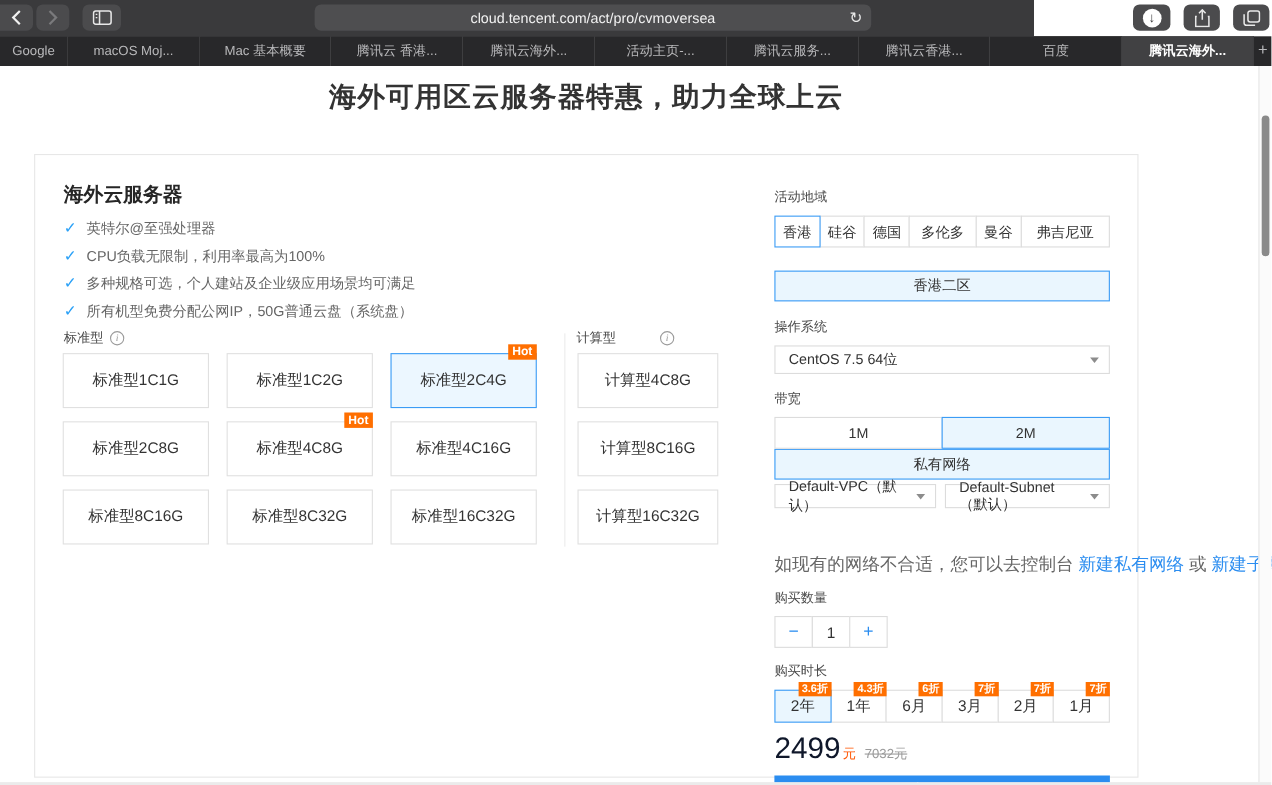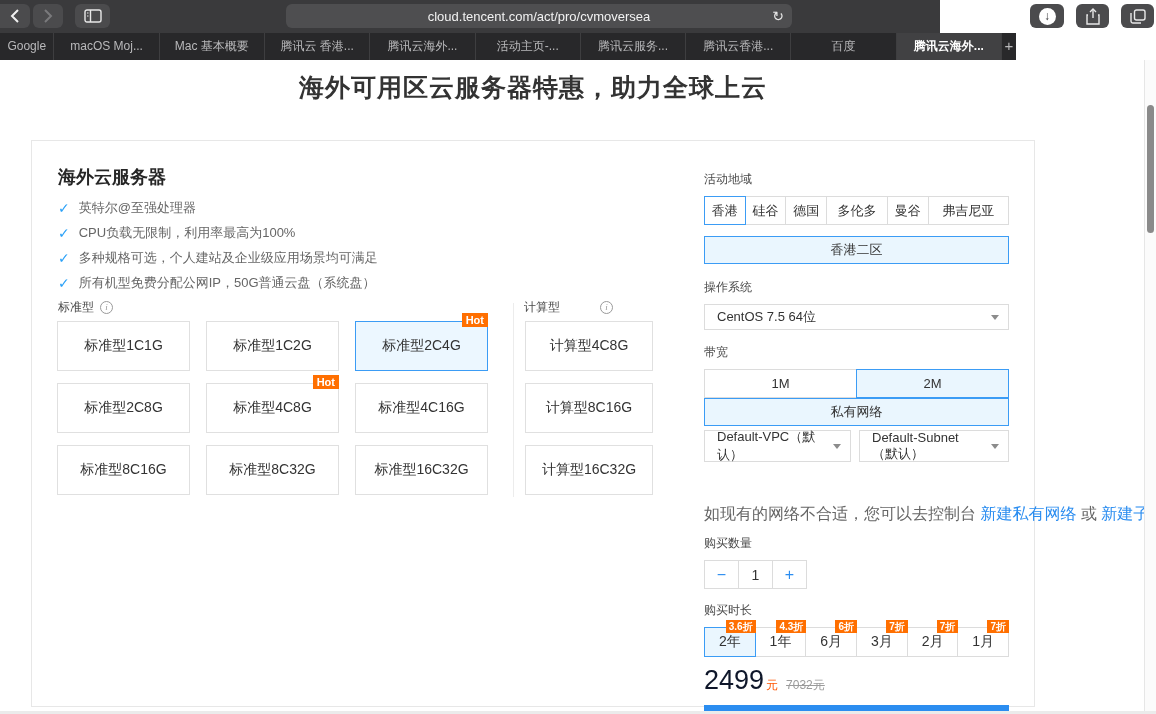--- a/index.html
+++ b/index.html
@@ -18,21 +18,21 @@
                 border-radius:6px; color:#f2f2f2; font-size:13px; display:flex; align-items:center;
                 justify-content:center; }
   .addressbar .reload { position:absolute; right:8px; top:0; height:24px; line-height:24px;
                 color:#e8e8e8; font-size:14px; }
   #btn-download { left:1030px; width:34px; }
   #btn-download .circle { width:17px; height:17px; background:#fff; border-radius:50%; color:#353537;
                 font-size:12px; font-weight:bold; line-height:17px; text-align:center; }
   #btn-share { left:1076px; width:33px; }
   #btn-tabs { left:1121px; width:33px; }
 
-  .tabbar { position:absolute; left:0; top:33px; width:1016px; height:27px; background:#28282a;
+  .tabbar { position:absolute; left:0; top:33px; width:1156px; height:27px; background:#28282a;
             display:flex; }
   .tab { width:120px; height:27px; line-height:27px; text-align:center; font-size:12px; color:#b9b9bb;
          background:#28282a; border-right:1px solid #3e3e40; overflow:hidden; white-space:nowrap; }
   .tab:first-child { width:62px; }
   .tab.active { background:#414143; color:#ffffff; font-weight:bold; }
   .newtab { width:16px; height:27px; line-height:25px; text-align:center; color:#b9b9bb; font-size:15px; }
 
   
   .pagearea { position:absolute; left:0; top:60px; width:1156px; height:654px; background:#fff; }
   .bottom-strip { position:absolute; left:0; bottom:0; width:1156px; height:3px; background:#ebebeb; }
@@ -77,30 +77,30 @@
   .panel .lbl { font-size:12px; color:#4a4a4a; margin-bottom:8px; }
   .segrow { display:flex; position:relative; }
   .seg { position:relative; border:1px solid #dcdcdc; background:#fff; height:29px; font-size:13px;
          color:#333; display:flex; align-items:center; justify-content:center; }
   .seg + .seg { margin-left:-1px; }
   .seg.selected { border-color:#3b9cf5; z-index:2; }
   .seg.selected.fill { background:#eaf6fe; }
 
   .wide-option { height:28px; border:1px solid #3b9cf5; background:#eaf6fe; font-size:13px; color:#333;
                  display:flex; align-items:center; justify-content:center; }
-  .mt11 { margin-top:11px; } .mt15 { margin-top:15px; } .mt14 { margin-top:14px; }
+  .mt11 { margin-top:21px; } .mt15 { margin-top:15px; } .mt14 { margin-top:14px; }
   .mt8 { margin-top:8px; } .mt4 { margin-top:4px; } .mt13 { margin-top:13px; }
 
   .select { position:relative; height:26px; border:1px solid #dcdcdc; background:#fff; font-size:13px;
             color:#333; display:flex; align-items:center; padding:0 24px 0 12px; }
   .select .caret { position:absolute; right:9px; top:50%; margin-top:-2px; width:0; height:0;
             border-left:4px solid transparent; border-right:4px solid transparent;
             border-top:5px solid #8c8c8c; }
   .select-row { display:flex; gap:8px; }
-  .select-row .select { height:32px; }
+  .select-row .select { height:22px; }
   .select-row .select:first-child { width:147px; } .select-row .select:last-child { width:150px; }
 
   .net-note { font-size:16px; color:#666; line-height:16px; white-space:nowrap;margin-top:44px; }
   .net-note a { color:#2b8df0; text-decoration:none; }
 
   .stepper { display:flex; width:103px; }
   .stepper .cell { width:35px; height:29px; border:1px solid #dcdcdc; background:#fff; display:flex;
             align-items:center; justify-content:center; font-size:14px; color:#333; }
   .stepper .cell + .cell { margin-left:-1px; }
   .stepper .sign { color:#2b8df0; font-size:16px; }

